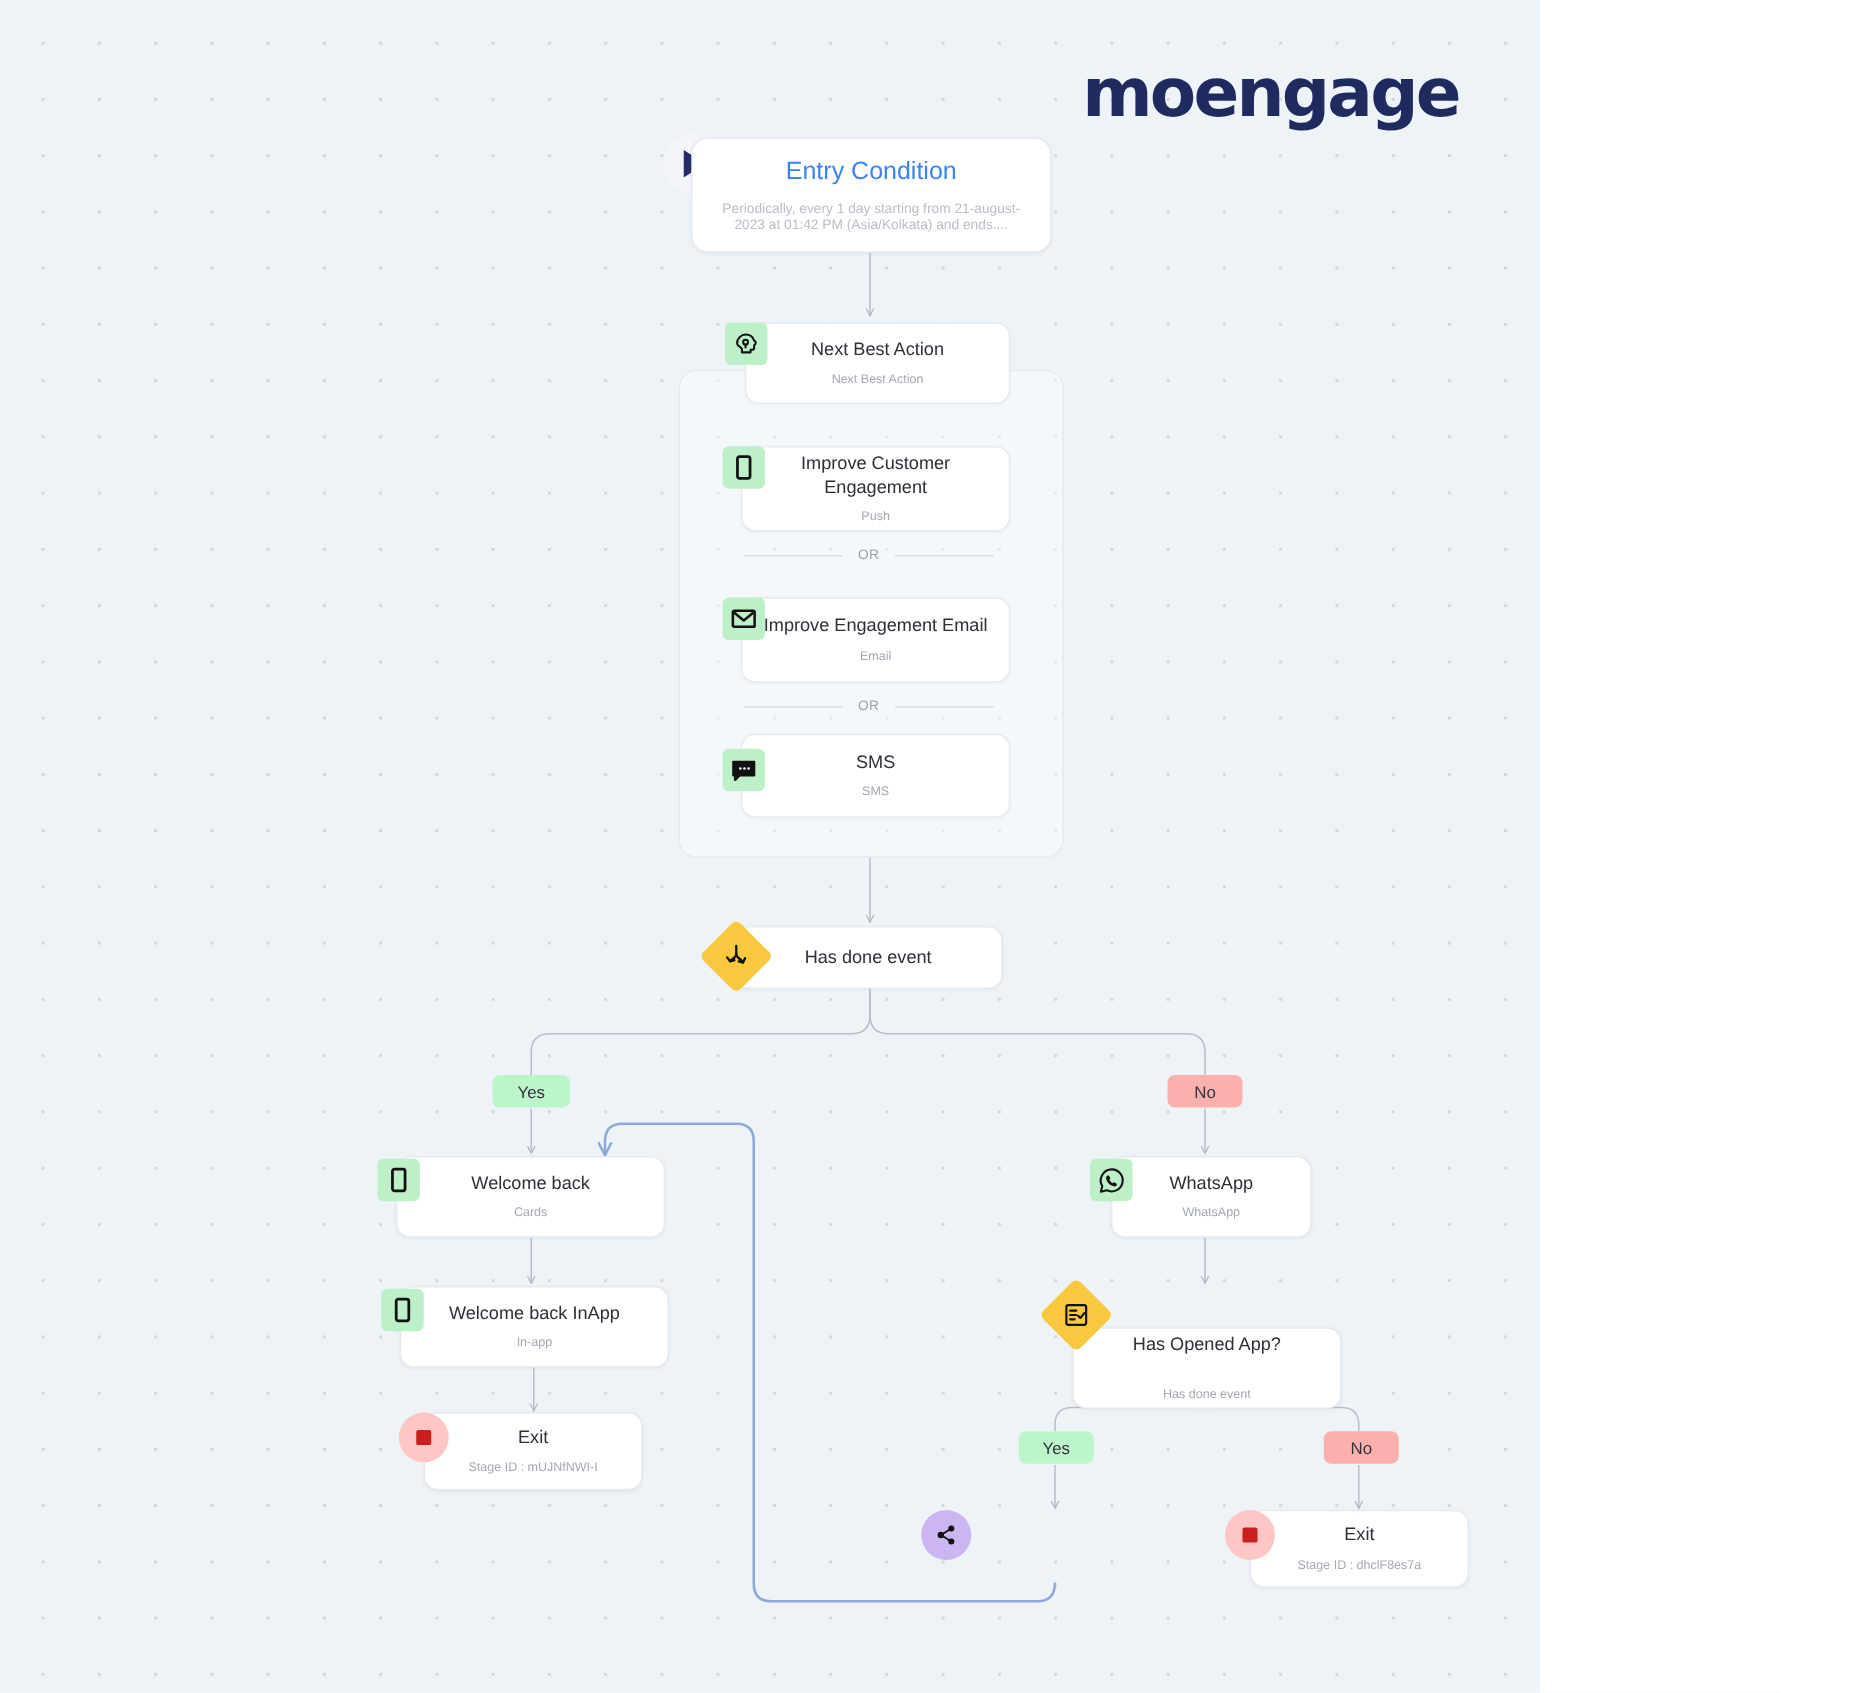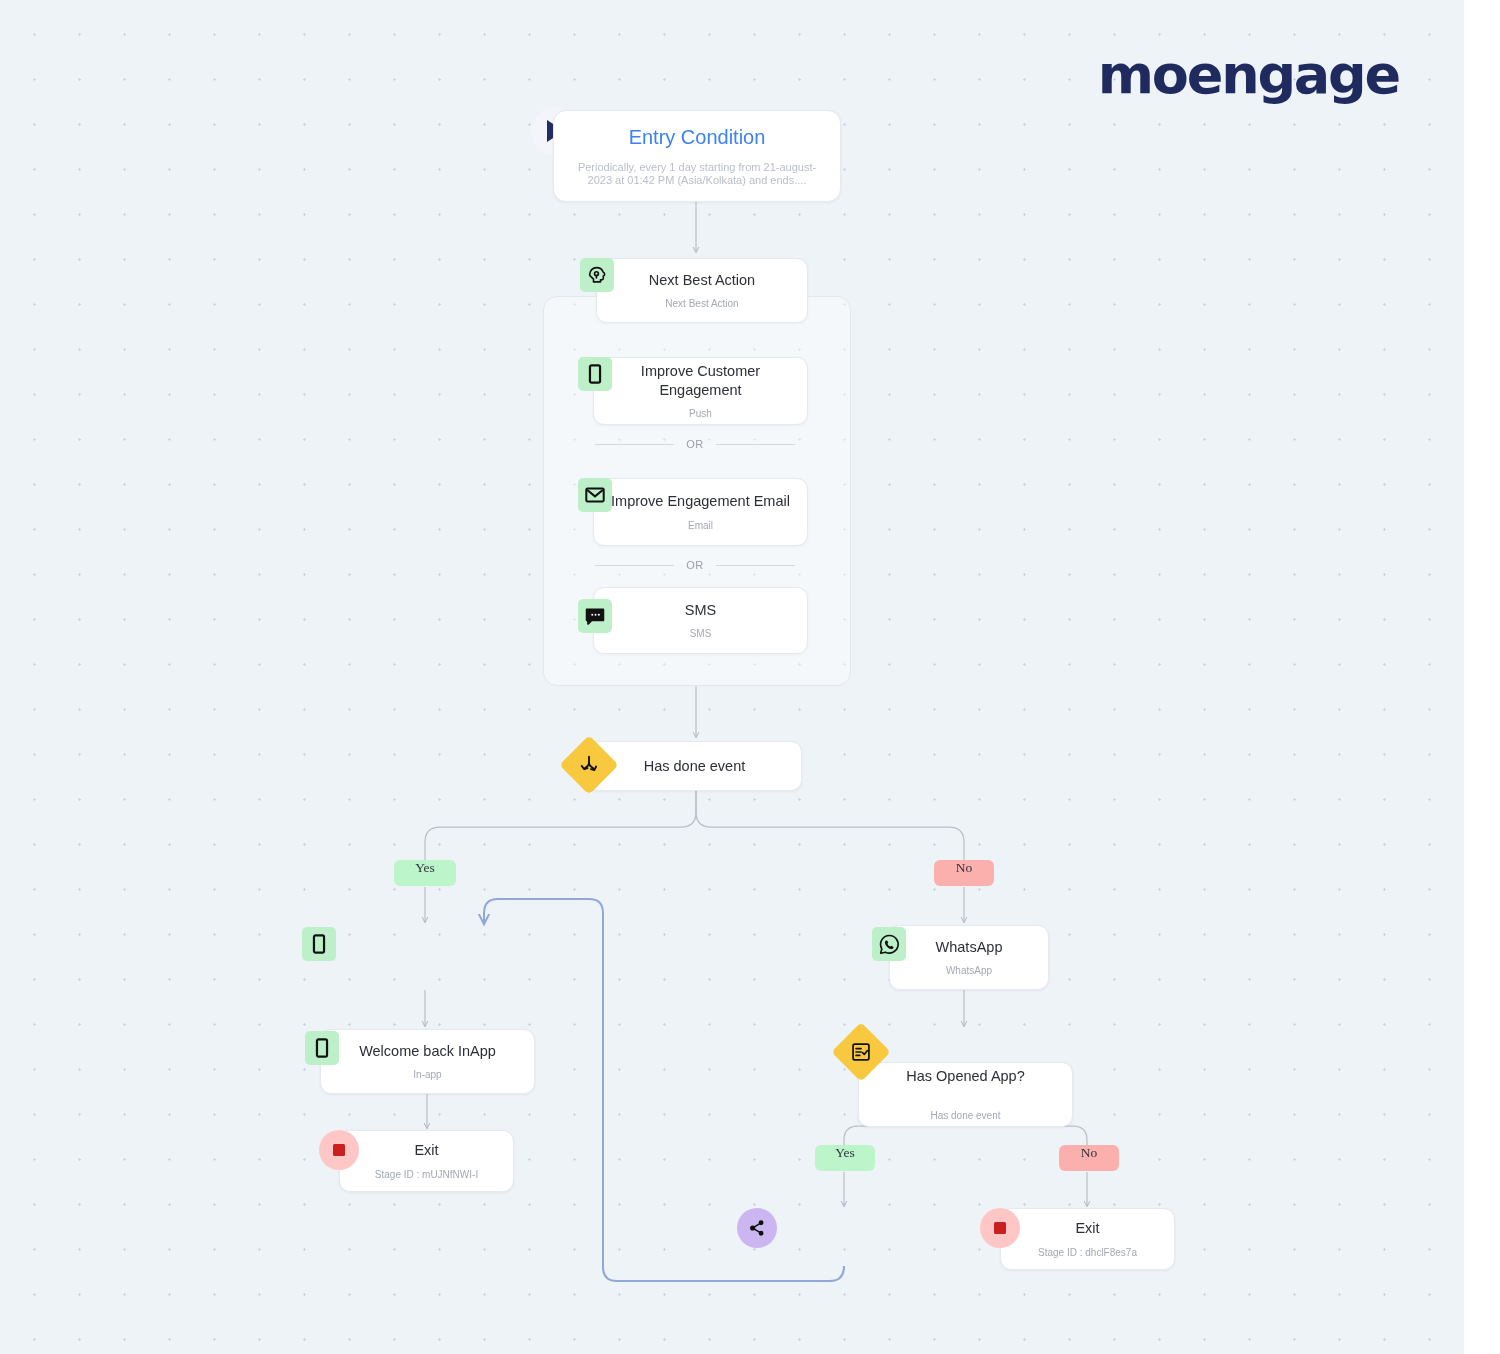--- a/index.html
+++ b/index.html
@@ -7,21 +7,21 @@
 
   html, body {
     width: 1500px;
     height: 1354px;
     overflow: hidden;
     font-family: "Liberation Sans", sans-serif;
   }
 
   #canvas {
     position: relative;
-    width: 1464px;
+    width: 1232px;
     height: 1354px;
     background-color: #eef3f8;
     background-image: radial-gradient(circle, #ccd6e0 1.1px, transparent 1.2px);
     background-size: 45px 45px;
     background-position: 12px 12px;
   }
 
   
   #logo {
     position: absolute;
@@ -190,26 +190,25 @@
     letter-spacing: 0.4px;
   }
 
   
   .pill {
     position: absolute;
     height: 26px;
     min-width: 60px;
     border-radius: 6px;
     display: flex;
-    align-items: flex-start;
+    align-items: center;
     justify-content: center;
     font-size: 13.5px;
     color: #30333b;
     z-index: 5;
-    font-family: Liberation Serif, serif;
   }
   .pill-yes { background: #bdf5cb; }
   .pill-no  { background: #fcb0ad; }
 
   
   .node { z-index: 3; }
 </style>
 </head>
 <body>
 
@@ -347,20 +346,24 @@
   </div>
   <div class="pill pill-no" style="left:934px; top:860px; width:60px;">
     <span>No</span>
   </div>
 
   <div class="icon-badge-green" style="left:302px; top:927px;">
     <svg width="20" height="22" viewBox="0 0 20 24" fill="none" stroke="#111" stroke-width="2.4" stroke-linejoin="round">
       <rect x="4.5" y="2.5" width="11" height="19" rx="1.8"></rect>
     </svg>
   </div>
+  <div class="node" style="left:317px; top:925px; width:215px; height:65px;">
+    <div class="title">Welcome back</div>
+    <div class="subtitle">Cards</div>
+  </div>
 
   <div class="icon-badge-green" style="left:305px; top:1031px;">
     <svg width="20" height="22" viewBox="0 0 20 24" fill="none" stroke="#111" stroke-width="2.4" stroke-linejoin="round">
       <rect x="4.5" y="2.5" width="11" height="19" rx="1.8"></rect>
     </svg>
   </div>
   <div class="node" style="left:320px; top:1029px; width:215px; height:65px;">
     <div class="title">Welcome back InApp</div>
     <div class="subtitle">In-app</div>
   </div>

